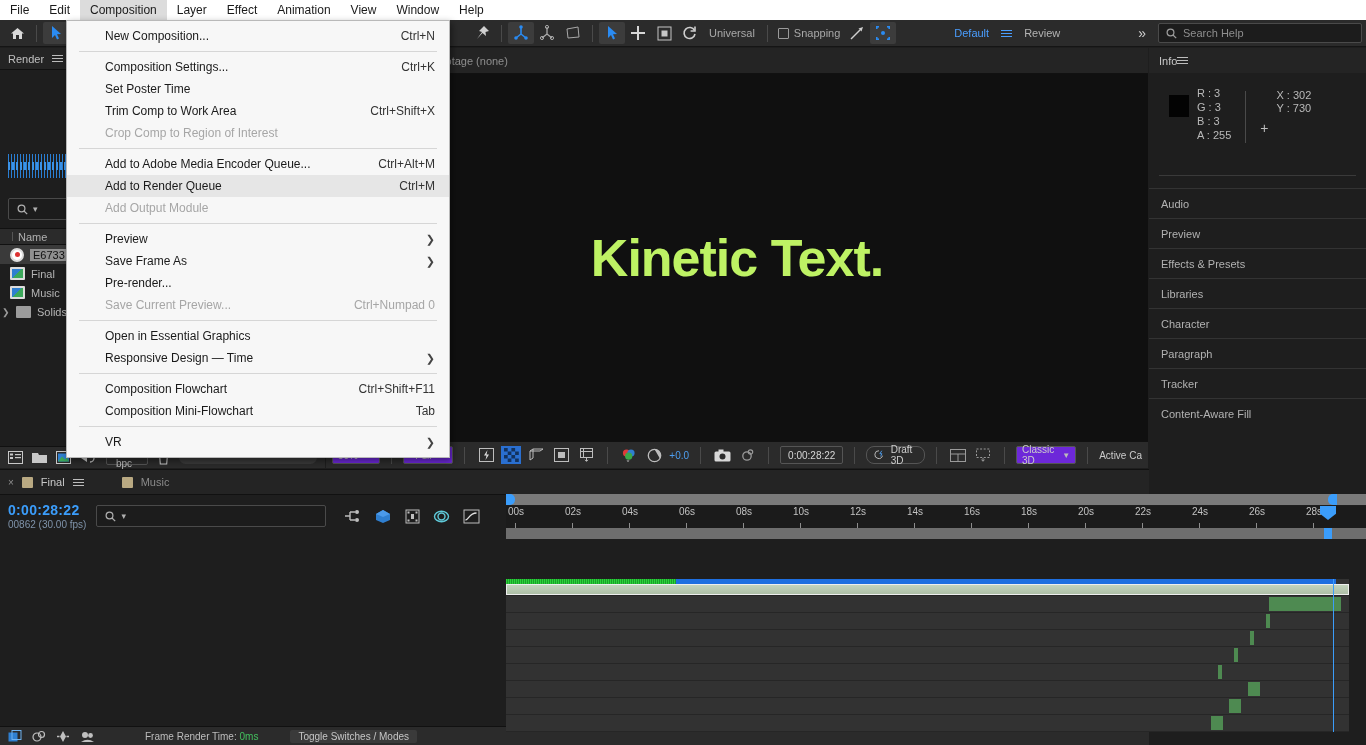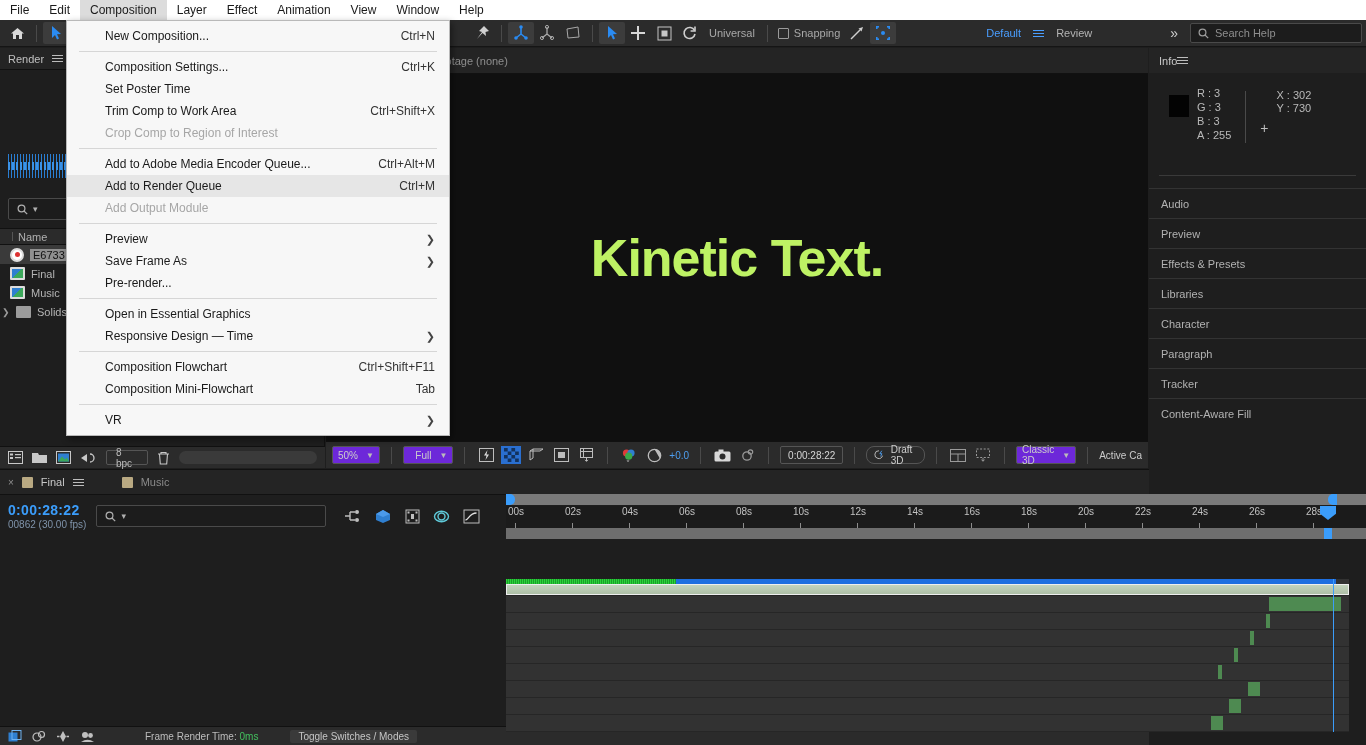--- a/index.html
+++ b/index.html
@@ -35,21 +35,21 @@
   .tbtn.sel { background:#3c3c3c; }
   .tsep { width:1px; height:17px; background:#4a4a4a; margin:0 6px; flex:none; }
   .tlabel { color:#a8a8a8; font-size:11px; padding:0 6px; white-space:nowrap; }
   .tcheck { display:flex; align-items:center; gap:5px; padding:0 4px; }
   .chkbox { width:11px; height:11px; border:1px solid #9a9a9a; border-radius:1px; }
   .ws-name { font-size:11px; padding:0 12px; white-space:nowrap; }
   .ws-name.on { color:#4a9eff; }
   .searchhelp {
     display:flex; align-items:center; gap:6px; height:20px;
     background:#1c1c1c; border:1px solid #4a4a4a; border-radius:2px;
-    padding:0 7px; margin-left:6px; width:172px;
+    padding:0 7px; margin-left:6px; width:204px;
   }
   .searchhelp span { color:#8e8e8e; font-size:11px; }
 
   
   .project-panel {
     position:absolute; left:0; top:48px; width:325px; height:420px;
     background:#1e1e1e; border-right:1px solid #111;
   }
   .panel-tabbar {
     height:22px; background:#242424; display:flex; align-items:center;
@@ -807,20 +807,24 @@
       <span>Preview</span>
       <span class="sub">❯</span>
     </div>
     <div class="ditem">
       <span>Save Frame As</span>
       <span class="sub">❯</span>
     </div>
     <div class="ditem">
       <span>Pre-render...</span>
     </div>
+    <div class="ditem dis">
+      <span>Save Current Preview...</span>
+      <span class="acc">Ctrl+Numpad 0</span>
+    </div>
     <div class="dsep"></div>
 
     <div class="ditem">
       <span>Open in Essential Graphics</span>
     </div>
     <div class="ditem">
       <span>Responsive Design — Time</span>
       <span class="sub">❯</span>
     </div>
     <div class="dsep"></div>

